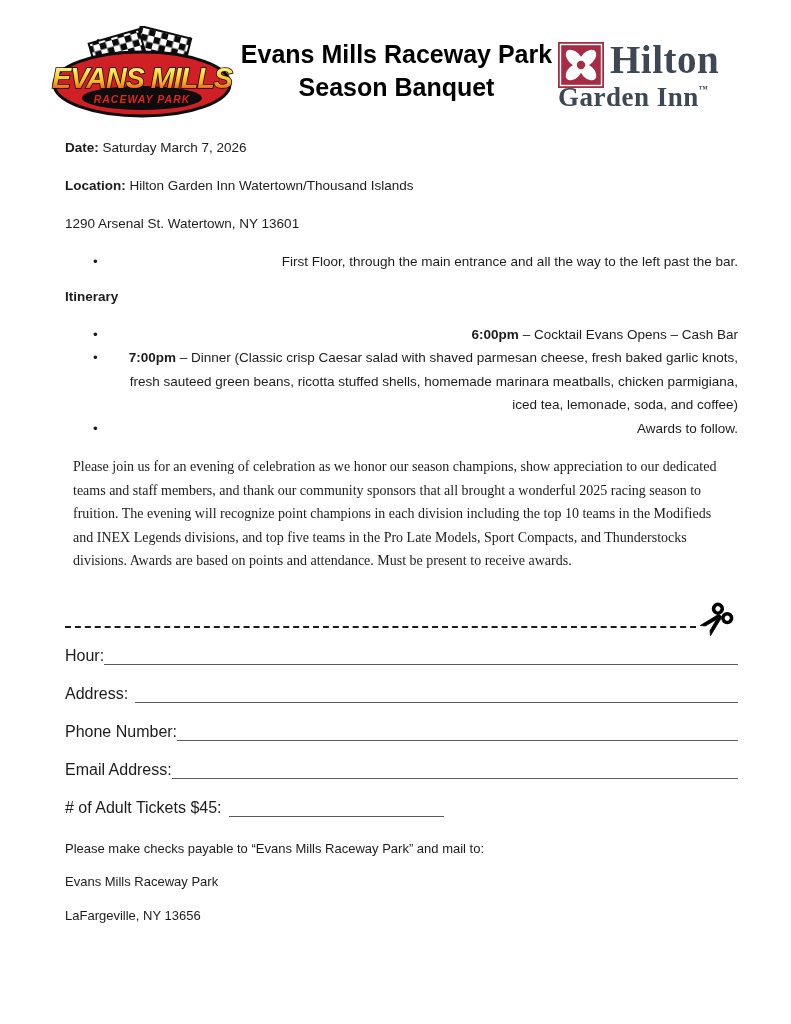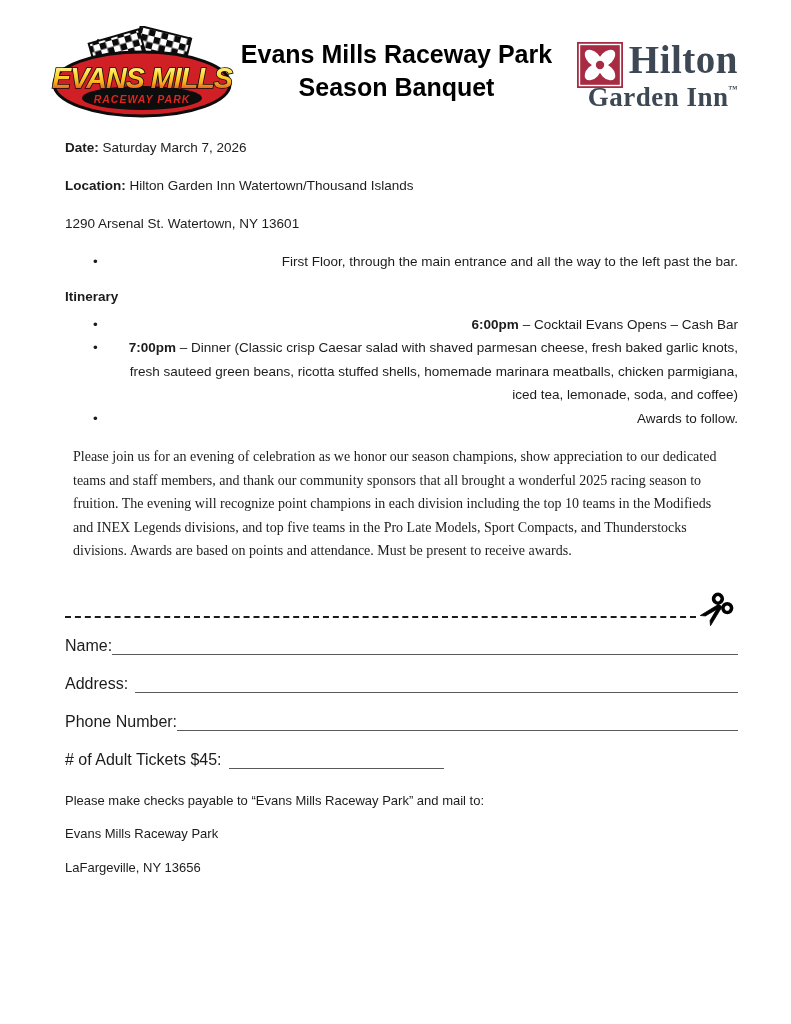--- a/index.html
+++ b/index.html
@@ -6,34 +6,34 @@
   .page {
     width:791px; height:1024px; margin:0 auto; background:#ffffff;
     font-family:"Liberation Sans", sans-serif; color:#1c1c1c;
     box-sizing:border-box; padding:26px 53px 0 65px; overflow:hidden; position:relative;
   }
 
   
   .header { display:flex; align-items:flex-start; }
   .em-logo { width:186px; flex:0 0 186px; margin-left:-16px; }
   .doc-title { flex:1; text-align:center; font-weight:bold; font-size:25px; line-height:33px; padding-top:12px; color:#000; }
-  .hgi-logo { flex:0 0 180px; width:180px; padding-top:14px; display:flex; flex-direction:column; align-items:flex-end; }
+  .hgi-logo { flex:0 0 180px; width:180px; padding-top:14px; display:flex; flex-direction:column; align-items:flex-start; }
   .hgi-top { display:flex; align-items:flex-start; }
   .hgi-hilton { font-family:"Liberation Serif", serif; font-weight:bold; font-size:39px; line-height:40px; color:#3d4854; letter-spacing:0.5px; }
   .hgi-garden { font-family:"Liberation Serif", serif; font-weight:bold; font-size:27px; line-height:26px; color:#3d4854; margin-top:-4px; letter-spacing:0.5px; }
   .hgi-tm { font-size:9px; vertical-align:top; line-height:10px; }
 
   
   .content { margin-top:14px; }
   .para { font-size:13.5px; line-height:23px; margin:0 0 15px 0; }
   .para b { font-weight:bold; }
   .bullets { list-style:none; margin:0 0 15px 0; padding:0;text-align:right; }
   .bullets li { position:relative; margin-left:28px; padding-left:25px; font-size:13.5px; line-height:23.5px; }
   .bullets li::before { content:"\2022"; position:absolute; left:0; top:0; }
-  .section-head { font-size:13.5px; font-weight:bold; margin:0 0 9px 0; }
+  .section-head { font-size:13.5px; font-weight:bold; margin:0 0 19px 0; }
   .desc { font-size:14px; line-height:23.5px; margin:8px;font-family:Liberation Serif, serif; }
 
   
   .cut-row { position:relative; margin-top:22px; height:42px; }
   .cut-dashes { position:absolute; left:0; right:42px; bottom:9px; border-bottom:2px dashed #1b1b1b; }
   .scissors { position:absolute; right:4px; bottom:-4px; width:36px; height:42px; }
 
   
   .form { margin-top:10px; }
   .form-row { display:flex; align-items:flex-end; margin-bottom:20px; font-size:16px; line-height:18px; }
@@ -142,29 +142,33 @@
         <polygon points="2,7.2 16,10.6 16,12.9 4.2,9.8" stroke-width="0.5"></polygon>
         <polygon points="2,16.8 16,13.4 16,11.1 4.2,14.2" stroke-width="0.5"></polygon>
         <circle cx="18.2" cy="7.6" r="2.9" fill="none" stroke-width="2.4"></circle>
         <circle cx="18.2" cy="16.4" r="2.9" fill="none" stroke-width="2.4"></circle>
       </g>
     </svg>
   </div>
 
   <div class="form">
     <div class="form-row">
-      <span class="form-label">Name:</span>
+      <span class="form-label">Hour:</span>
       <span class="fill-line grow"></span>
     </div>
     <div class="form-row">
       <span class="form-label">Address:</span>
       <span class="fill-line grow gap"></span>
     </div>
     <div class="form-row">
       <span class="form-label">Phone Number:</span>
+      <span class="fill-line grow"></span>
+    </div>
+    <div class="form-row">
+      <span class="form-label">Email Address:</span>
       <span class="fill-line grow"></span>
     </div>
     <div class="form-row">
       <span class="form-label"># of Adult Tickets $45:</span>
       <span class="fill-line w215"></span>
     </div>
   </div>
 
   <div class="footer">
     <p>Please make checks payable to “Evans Mills Raceway Park” and mail to:</p>

